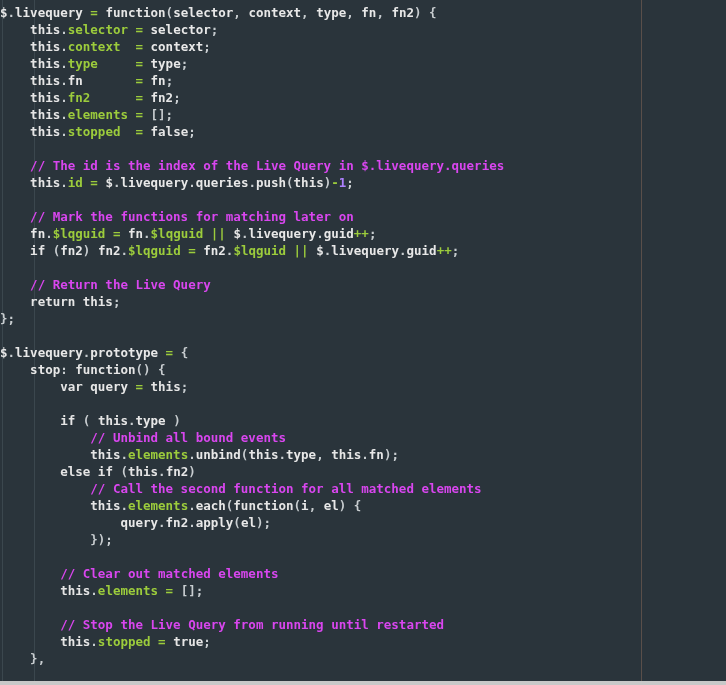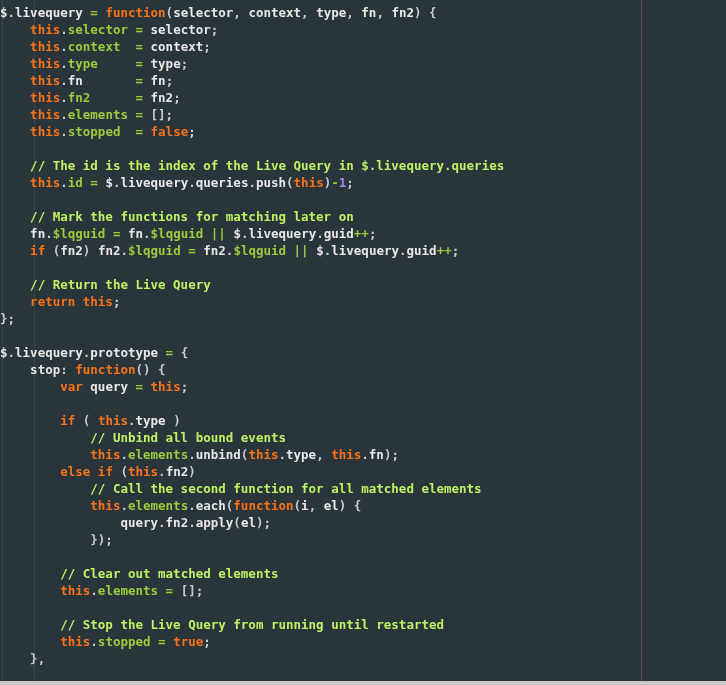--- a/index.html
+++ b/index.html
@@ -40,24 +40,24 @@
     left: 0;
     top: 4px;
     white-space: pre;
     font-size: 12.5px;
     line-height: 17px;
     letter-spacing: 0px;
     font-weight: bold;
     color: #e8e8e8;
   }
   .ln { display: block; height: 17px; }
-  .pk { color: #f97316; }           
+  .pk { color: #e5e5e5; }           
   .gr { color: #9ccc3c; }           
   .wh { color: #e8e8e8; }           
-  .cm { color: #bef264; font-weight: bold; }  
+  .cm { color: #d946ef; font-weight: bold; }  
   .nu { color: #ae81ff; }           
   .pn { color: #c8cdd0; }           
   #hscrollbar-track {
     position: absolute;
     left: 0;
     bottom: 0;
     width: 726px;
     height: 4px;
     background: #c8c8c8;
   }

